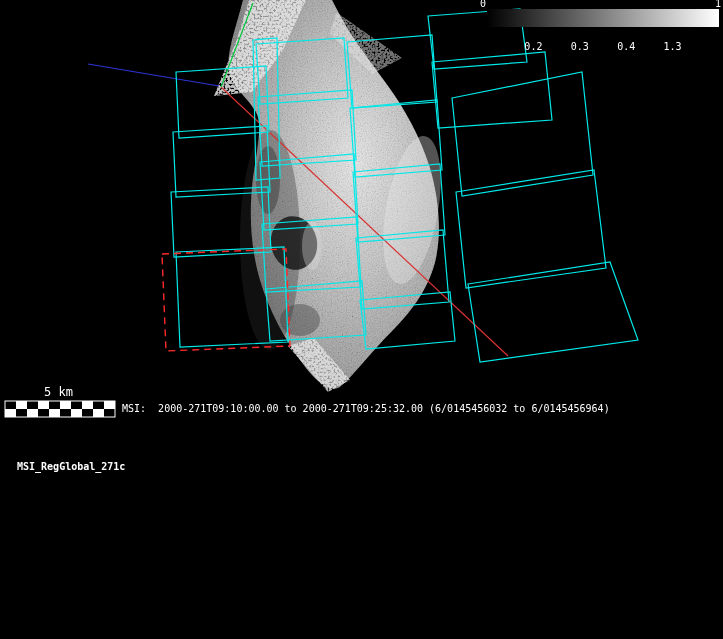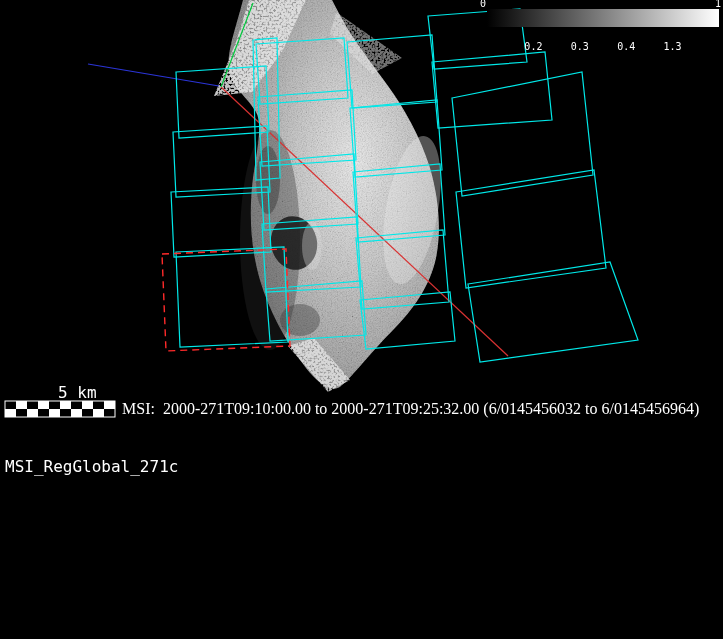--- a/index.html
+++ b/index.html
@@ -11,23 +11,23 @@
   .scene{position:absolute;left:0;top:0;}
   .frame{fill:none;stroke-width:1.2;}
   .last-frame{fill:none;stroke-width:1.4;stroke-dasharray:7 5;}
   .colorbar{position:absolute;left:487px;top:9px;width:232px;height:18px;}
   .cb-grad{width:100%;height:100%;}
   .cb-label{position:absolute;top:-10px;font-size:10px;line-height:10px;}
   .cb-min{left:-7px;}
   .cb-max{right:-2px;}
   .cb-tick{position:absolute;top:21px;transform:translateX(-50%);font-size:10px;line-height:10px;margin-top:12px;}
   .t20{left:20%;} .t40{left:40%;} .t60{left:60%;} .t80{left:80%;}
-  .scale-label{position:absolute;left:44px;top:387px;font-size:16px;line-height:11px;margin-left:14px;}
-  .status{position:absolute;left:122px;top:403px;font-size:16px;line-height:12px;white-space:pre;font-family:Liberation Serif, serif;}
-  .caption{position:absolute;left:5px;top:432px;font-size:16px;line-height:14px;white-space:pre;}
+  .scale-label{position:absolute;left:44px;top:387px;font-size:12px;line-height:11px;}
+  .status{position:absolute;left:122px;top:403px;font-size:10px;line-height:12px;white-space:pre;}
+  .caption{position:absolute;left:17px;top:432px;font-size:10px;line-height:14px;white-space:pre;font-weight:bold;}
 </style>
 </head>
 <body>
 
 <div class="screen">
 
   <svg class="scene" width="723" height="639" viewBox="0 0 723 639">
     <defs>
       <radialGradient id="astgrad" cx="60%" cy="42%" r="68%">
         <stop offset="0%" stop-color="#dedede"></stop>

